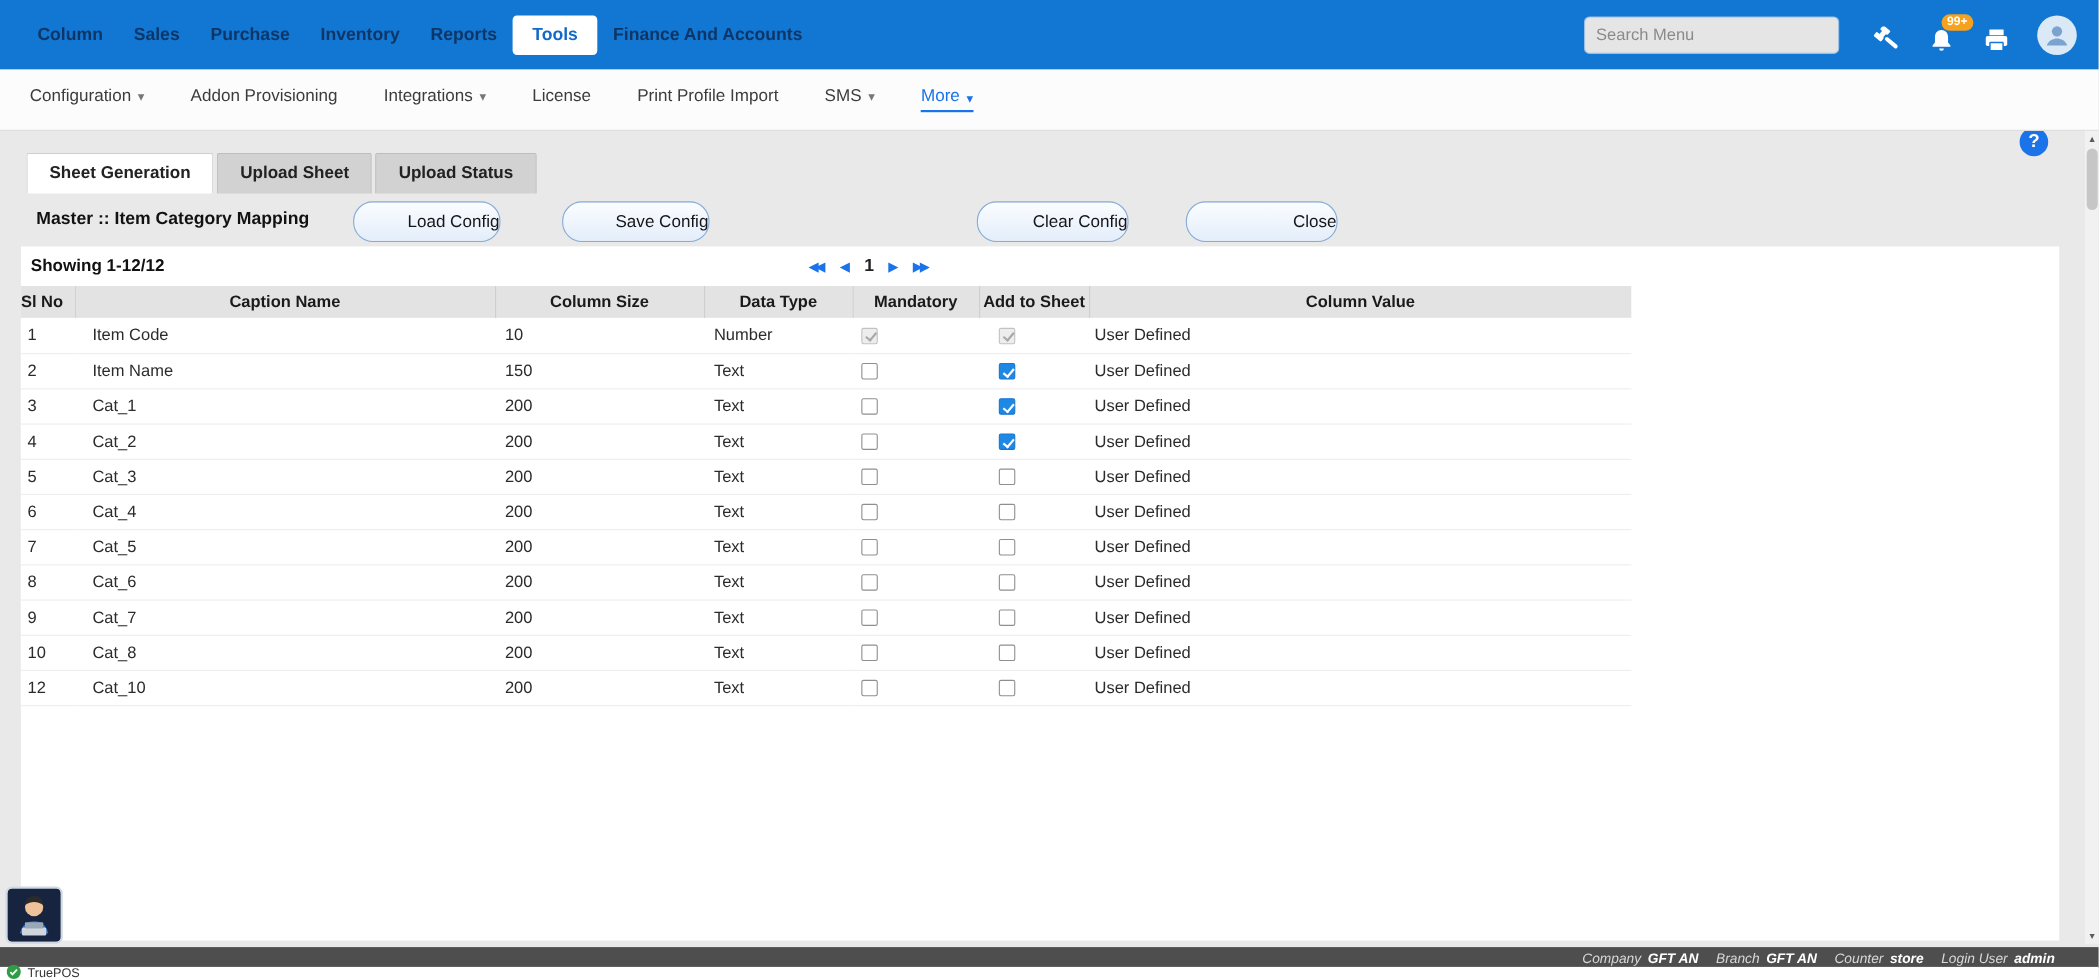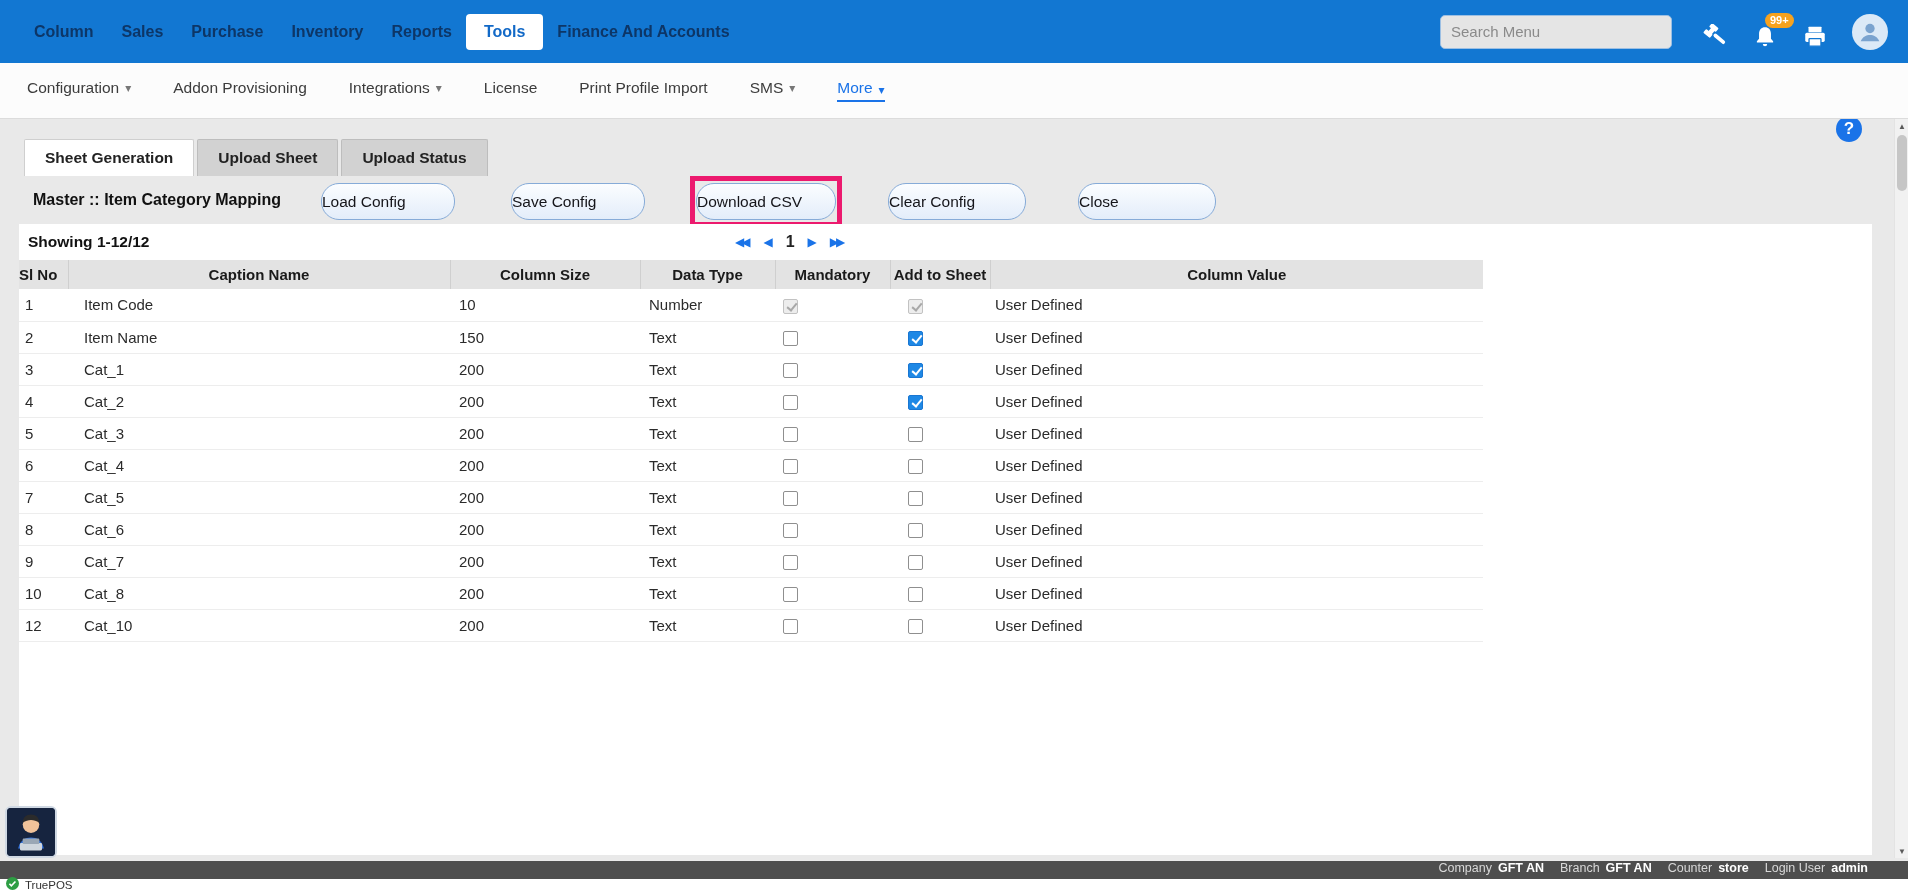--- a/index.html
+++ b/index.html
@@ -30,21 +30,21 @@
   
   .help { position:absolute; top:116px; right:46px; width:26px; height:26px; border-radius:50%; background:#1a73e8; color:#fff; font-size:17px; font-weight:700; display:flex; align-items:center; justify-content:center; cursor:pointer; }
 
   
   .tabs { position:absolute; top:139px; left:24px; display:flex; }
   .tab { height:37px; padding:0 20px; display:flex; align-items:center; font-size:15.5px; font-weight:700; color:#222; background:#d2d2d2; border:1px solid #bdbdbd; border-bottom:none; margin-right:3px; cursor:pointer; border-radius:2px 2px 0 0; white-space:nowrap; }
   .tab.active { background:#ffffff; border-color:#cfcfcf; }
 
   
   .toolbar-title { position:absolute; top:191px; left:33px; font-size:16px; font-weight:700; color:#111; }
-  .btn { position:absolute; top:183px; height:37px; background:linear-gradient(180deg,#fbfdff,#e3edfa); border:1px solid #86abd8; border-radius:18px; font-size:15.5px; color:#15151a; text-align:left; line-height:35px; cursor:pointer; font-family:inherit; }
+  .btn { position:absolute; top:183px; height:37px; background:linear-gradient(180deg,#fbfdff,#e3edfa); border:1px solid #86abd8; border-radius:18px; font-size:15.5px; color:#15151a; text-align:right; line-height:35px; cursor:pointer; font-family:inherit; }
   #btn-load  { left:321px;  width:134px; }
   #btn-save  { left:511px;  width:134px; }
   #btn-clear { left:888px;  width:138px; }
   #btn-close { left:1078px; width:138px; }
   .dl-wrap { position:absolute; top:176px; left:690px; width:152px; height:51px; border:5px solid #ec1a6e; display:flex; align-items:center; justify-content:center; }
   #btn-download { position:static; width:140px; height:37px; }
 
   
   .panel { position:absolute; top:224px; left:19px; width:1853px; height:631px; background:#ffffff; }
   .showing { position:absolute; top:9px; left:9px; font-size:15.5px; font-weight:700; color:#111; }
@@ -65,21 +65,21 @@
   td.c-add { padding-left:18px; text-align:left; }
   td.c-val { padding-left:5px; text-align:left; }
 
   .cb { display:inline-block; width:15px; height:15px; border:1px solid #8f8f8f; border-radius:2px; background:#fff; position:relative; vertical-align:middle; cursor:pointer; }
   .cb[data-state="checked"] { background:#1e88e5; border-color:#1976d2; }
   .cb[data-state="checked"]::after, .cb[data-state="checked-disabled"]::after { content:""; position:absolute; left:4.5px; top:1.5px; width:4px; height:8px; border:solid #fff; border-width:0 2px 2px 0; transform:rotate(40deg); }
   .cb[data-state="checked-disabled"] { background:#ededed; border-color:#c2c2c2; cursor:default; }
   .cb[data-state="checked-disabled"]::after { border-color:#a8a8a8; }
 
   
-  .statusbar { position:absolute; left:0; right:0; top:861px; height:19px; background:#4e4e4e; display:flex; justify-content:flex-end; gap:6px; padding-right:30px; font-size:12.5px; }
+  .statusbar { position:absolute; left:0; right:0; top:861px; height:19px; background:#4e4e4e; display:flex; align-items:center; justify-content:flex-end; gap:6px; padding-right:30px; font-size:12.5px;font-style:italic; }
   .sb-label { color:#d8d8d8; }
   .sb-value { color:#ffffff; font-weight:700; margin-right:10px; }
   .brandbar { position:absolute; left:0; right:0; top:879px; height:11px; background:#ffffff; display:flex; align-items:center; gap:6px; padding-left:6px; }
   .brand-check { width:13px; height:13px; flex:0 0 auto; margin-top:-2px; }
   .brand-name { font-size:11.5px; color:#333; }
 
   .chat-avatar { position:absolute; left:5px; top:806px; width:52px; height:52px; border-radius:6px; overflow:hidden; border:2px solid #cfd8e3; background:#14233f; cursor:pointer; }
   .chat-avatar svg { width:100%; height:100%; display:block; }
 
   
@@ -168,23 +168,20 @@
 
   <div class="tabs">
     <div class="tab active">Sheet Generation</div>
     <div class="tab">Upload Sheet</div>
     <div class="tab">Upload Status</div>
   </div>
 
   <div class="toolbar-title">Master :: Item Category Mapping</div>
   <button class="btn" id="btn-load">Load Config</button>
   <button class="btn" id="btn-save">Save Config</button>
-  <div class="dl-wrap">
-    <button class="btn" id="btn-download">Download CSV</button>
-  </div>
   <button class="btn" id="btn-clear">Clear Config</button>
   <button class="btn" id="btn-close">Close</button>
 
   <section class="panel">
     <div class="showing">Showing 1-12/12</div>
 
     <div class="pager">
       <span class="pg double">◀◀</span>
       <span class="pg">◀</span>
       <span class="pg-num">1</span>

